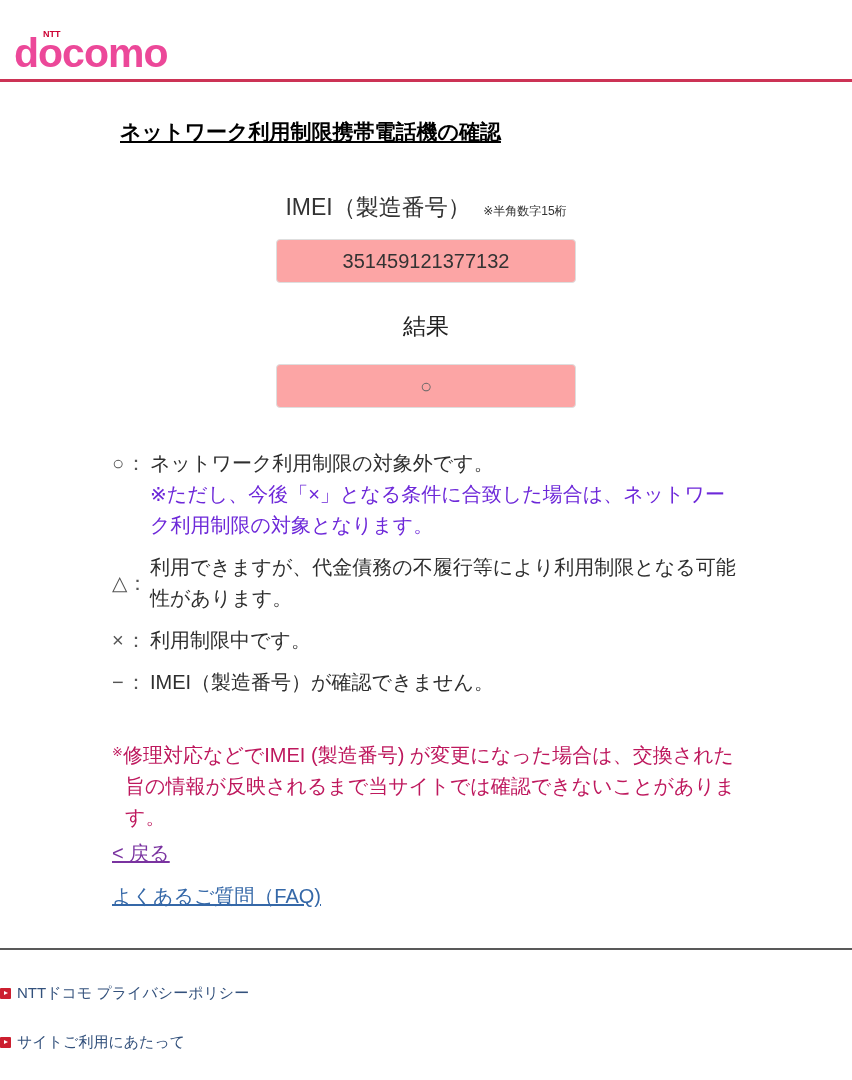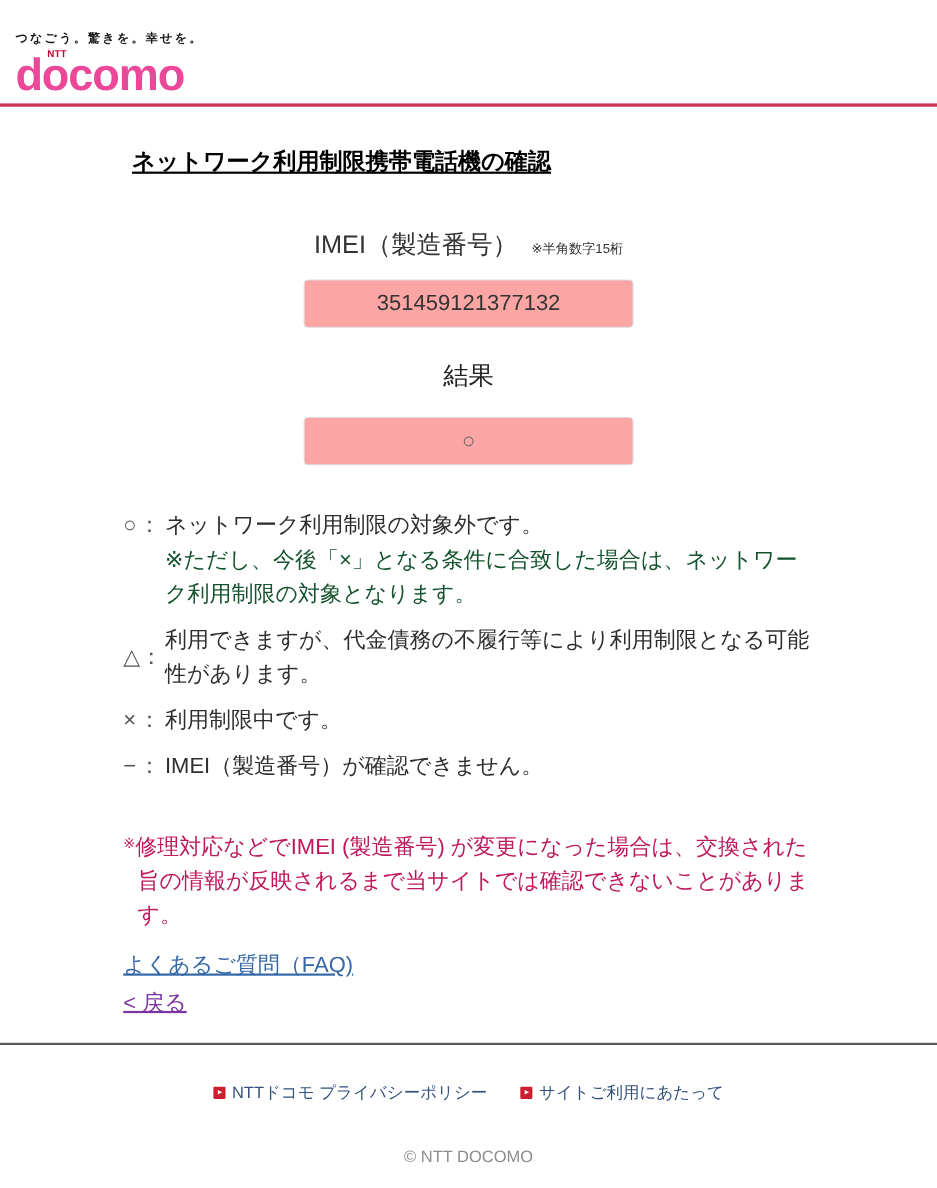--- a/index.html
+++ b/index.html
@@ -61,57 +61,57 @@
     display: grid; grid-template-columns: 38px 1fr;
     margin-top: 11px; line-height: 1.55;
   }
   .legend-row.first { margin-top: 0; }
   .legend-row.top-align { align-items: start; }
   .legend-row.center-align { align-items: center; }
   .legend-sym {
     display: flex; justify-content: space-between;
     color: #555; padding-right: 4px;
   }
-  .legend-note { grid-column: 2; color: #14532d; }
+  .legend-note { grid-column: 2; color: #6d28d9; }
 
   
   .footnote {
     margin-top: 42px; font-size: 20px; color: #be185d;
     line-height: 1.55; padding-left: 13px; text-indent: -13px;
   }
   .footnote sup { font-size: 13px; vertical-align: top; line-height: 1.9; }
   a.text-link { display: inline-block; font-size: 20px; text-decoration: underline; }
   a.faq-link { color: #3568a8; margin-top: 16px; }
   a.back-link { color: #7a33a0; margin-top: 7px; }
 
   
   footer { position: absolute; left: 0; top: 948px; width: 100%; }
   .footer-rule { height: 2px; background: #595959; width: 100%; }
   .footer-links {
     margin-top: 34px; display: flex; justify-content: center; gap: 30px;
     font-size: 15px;
+    flex-direction: column;
   }
   .footer-links a { color: #33517c; text-decoration: none; display: flex; align-items: center; }
   .sq-icon {
     width: 11px; height: 11px; background: #cc1f2f; border-radius: 1px;
     display: inline-block; position: relative; margin-right: 6px; flex: none;
   }
   .sq-icon::after {
     content: ""; position: absolute; left: 4px; top: 3px;
     border-left: 4px solid #ffffff;
     border-top: 2.5px solid transparent;
     border-bottom: 2.5px solid transparent;
   }
   .copyright { margin-top: 40px; text-align: center; color: #8c8c8c; font-size: 15px; }
 </style>
 </head>
 <body>
 
 <header class="site-header">
-  <div class="tagline">つなごう。驚きを。幸せを。</div>
   <div class="logo">
     <span class="logo-ntt">NTT</span>
     <span class="logo-main">docomo</span>
   </div>
 </header>
 <div class="header-rule"></div>
 
 <main>
   <h1 class="page-title">ネットワーク利用制限携帯電話機の確認</h1>
 
@@ -152,24 +152,24 @@
           <span>−</span>
           <span>：</span>
         </span>
       <span class="legend-text">IMEI（製造番号）が確認できません。</span>
     </div>
   </div>
 
   <p class="footnote"><sup>※</sup><span>修理対応などでIMEI (製造番号) が変更になった場合は、交換された旨の情報が反映されるまで当サイトでは確認できないことがあります。</span></p>
 
   <div>
-    <a href="#" class="text-link faq-link">よくあるご質問（FAQ)</a>
+    <a href="#" class="text-link back-link">&lt; 戻る</a>
   </div>
   <div>
-    <a href="#" class="text-link back-link">&lt; 戻る</a>
+    <a href="#" class="text-link faq-link">よくあるご質問（FAQ)</a>
   </div>
 </main>
 
 <footer>
   <div class="footer-rule"></div>
   <div class="footer-links">
     <a href="#">
       <span class="sq-icon"></span>
       <span>NTTドコモ プライバシーポリシー</span>
     </a>

